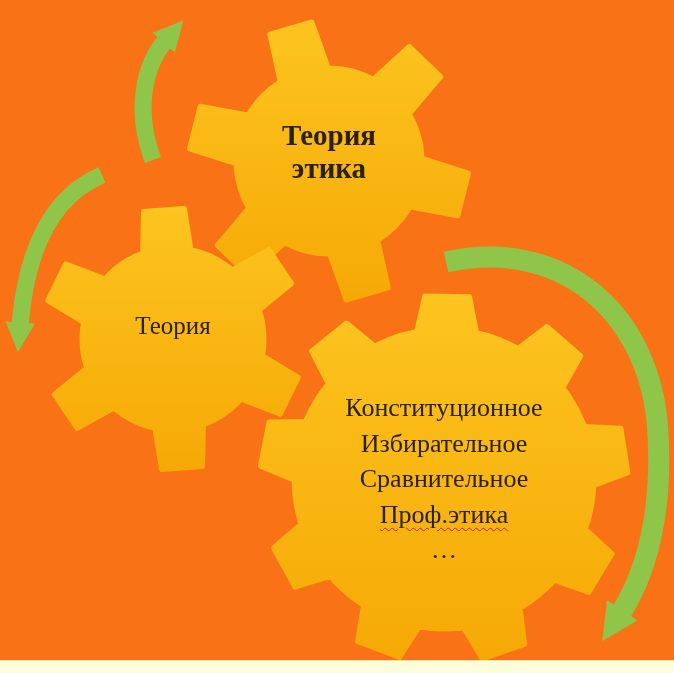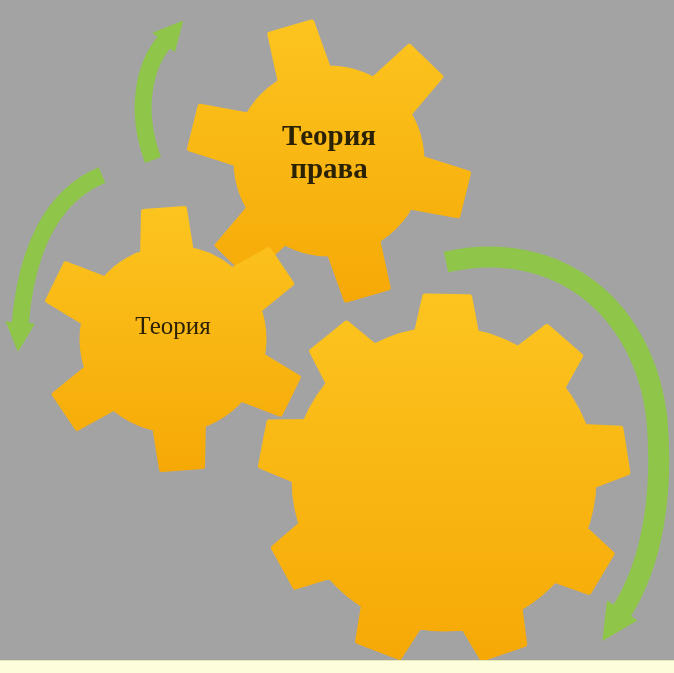--- a/index.html
+++ b/index.html
@@ -36,21 +36,21 @@
   }
   .bottom-strip{
     position:absolute;
     left:0;right:0;bottom:0;height:12px;
     border-top:1px solid rgba(210,210,150,0.55);
   }
 </style>
 </head>
 <body>
 
-<div class="slide" style="background: #a3a3a3; color: rgb(43, 34, 5);">
+<div class="slide" style="background: #f97316; color: rgb(43, 34, 5);">
 
   <svg class="scene" width="674" height="673" viewBox="0 0 674 673">
     <defs>
       <linearGradient id="gearGrad" x1="0" y1="0" x2="0" y2="1">
         <stop id="gearGradStop1" offset="0" stop-color="#FCC41F"></stop>
         <stop id="gearGradStop2" offset="1" stop-color="#F6A906"></stop>
       </linearGradient>
       <marker id="arrowHead" viewBox="0 0 10 10" refX="1.2" refY="5" markerWidth="1.75" markerHeight="2.1" orient="auto">
         <path id="arrowHeadPath" d="M 0 0 L 10 5 L 0 10 Z" fill="#8FC64A"></path>
       </marker>
@@ -60,22 +60,29 @@
     <path id="arrow-down-left" fill="none" marker-end="url(#arrowHead)" d="M 102 175 C 52 196 26 250 20 326" stroke="#8FC64A" stroke-width="17"></path>
     <path id="arrow-right" fill="none" marker-end="url(#arrowHead)" d="M 446 262 C 560 237 645 310 657 420 C 663 490 654 562 620 614" stroke="#8FC64A" stroke-width="21"></path>
 
     <path id="gear-law" d="M 422 161 A 93 93 0 1 1 236 161 A 93 93 0 1 1 422 161 M 281.6 88.0 L 269.8 34.1 L 311.9 22.0 L 330.5 74.0 Z M 368.5 83.5 L 409.3 46.3 L 440.8 76.7 L 405.1 118.8 Z M 415.9 156.4 L 468.5 173.2 L 457.9 215.7 L 403.6 205.8 Z M 376.4 234.0 L 388.2 287.9 L 346.1 300.0 L 327.5 248.0 Z M 289.5 238.5 L 248.7 275.7 L 217.2 245.3 L 252.9 203.2 Z M 242.1 165.6 L 189.5 148.8 L 200.1 106.3 L 254.4 116.2 Z " fill="url(#gearGrad)" stroke="url(#gearGrad)" stroke-width="5" stroke-linejoin="round"></path>
     <path id="gear-state" d="M 264 339 A 91 91 0 1 1 82 339 A 91 91 0 1 1 264 339 M 142.5 259.6 L 143.5 211.4 L 184.4 208.5 L 192.1 256.2 Z M 226.5 272.9 L 268.8 249.7 L 291.7 283.6 L 254.3 314.1 Z M 257.0 352.3 L 298.3 377.3 L 280.3 414.1 L 235.2 397.0 Z M 203.5 418.4 L 202.5 466.6 L 161.6 469.5 L 153.9 421.8 Z M 119.5 405.1 L 77.2 428.3 L 54.3 394.4 L 91.7 363.9 Z M 89.0 325.7 L 47.7 300.7 L 65.7 263.9 L 110.8 281.0 Z " fill="url(#gearGrad)" stroke="url(#gearGrad)" stroke-width="5" stroke-linejoin="round"></path>
     <path id="gear-disc" d="M 594 479 A 150 150 0 1 1 294 479 A 150 150 0 1 1 594 479 M 415.3 337.9 L 424.8 296.0 L 469.6 296.8 L 477.6 339.0 Z M 512.7 352.5 L 546.9 326.5 L 580.7 355.9 L 559.8 393.3 Z M 578.0 426.2 L 620.9 428.3 L 627.9 472.6 L 587.7 487.8 Z M 580.6 524.7 L 612.1 553.8 L 589.0 592.3 L 548.5 578.1 Z M 519.2 601.8 L 524.7 644.4 L 482.3 659.0 L 460.3 622.1 Z M 422.7 621.4 L 399.5 657.5 L 357.6 641.5 L 364.5 599.1 Z M 336.2 574.4 L 295.1 587.2 L 273.4 547.9 L 305.9 519.9 Z M 300.0 482.8 L 260.4 466.2 L 269.0 422.1 L 311.9 421.6 Z M 331.3 389.4 L 311.6 351.2 L 346.5 323.0 L 379.7 350.1 Z " fill="url(#gearGrad)" stroke="url(#gearGrad)" stroke-width="5" stroke-linejoin="round"></path>
   </svg>
 
   <div class="gear-label label-law">
     <div>Теория</div>
-    <div>права</div>
+    <div>этика</div>
   </div>
 
   <div class="gear-label label-state">
     <div>Теория</div>
   </div>
 
+  <div class="gear-label label-disc">
+    <div>Конституционное</div>
+    <div>Избирательное</div>
+    <div>Сравнительное</div>
+    <div class="spellcheck" style="text-decoration-color: rgb(192, 42, 26);">Проф.этика</div>
+    <div>…</div>
+  </div>
 
   <div class="bottom-strip" style="background: rgb(253, 253, 220);"></div>
 </div>
 
 </body></html>

